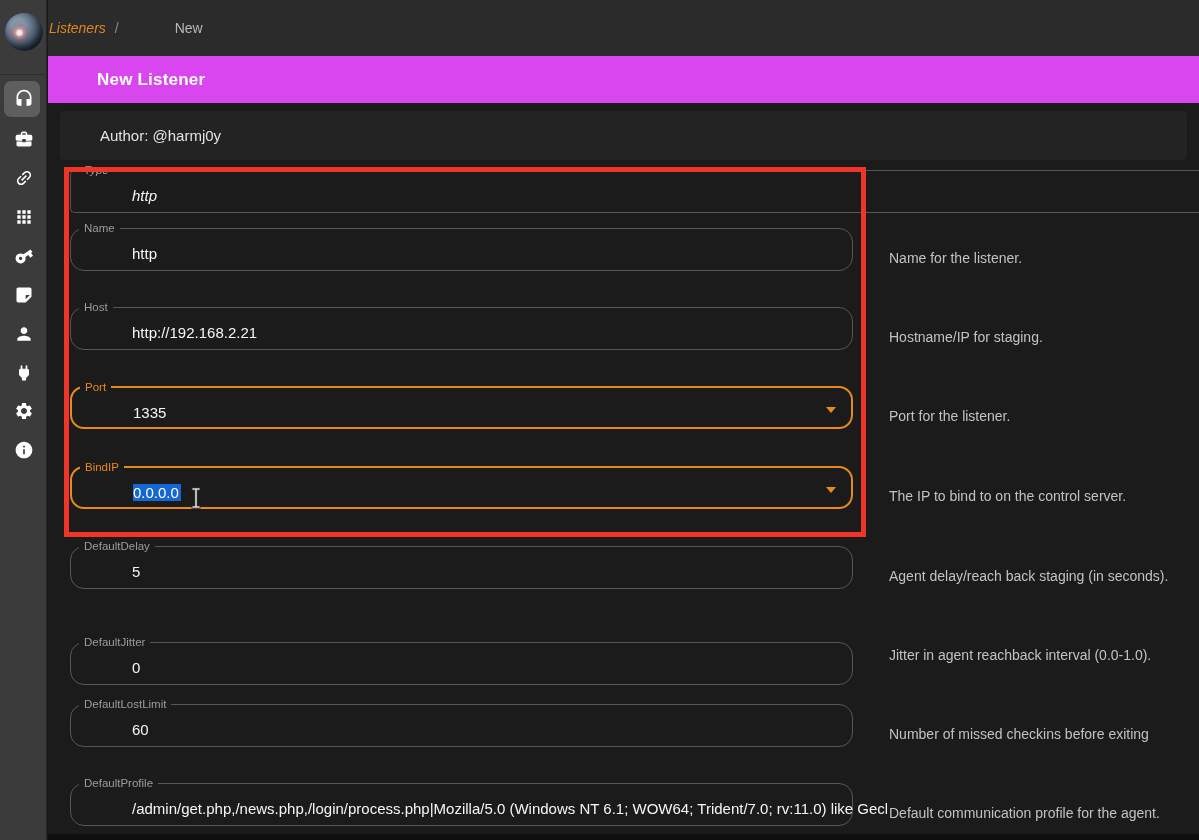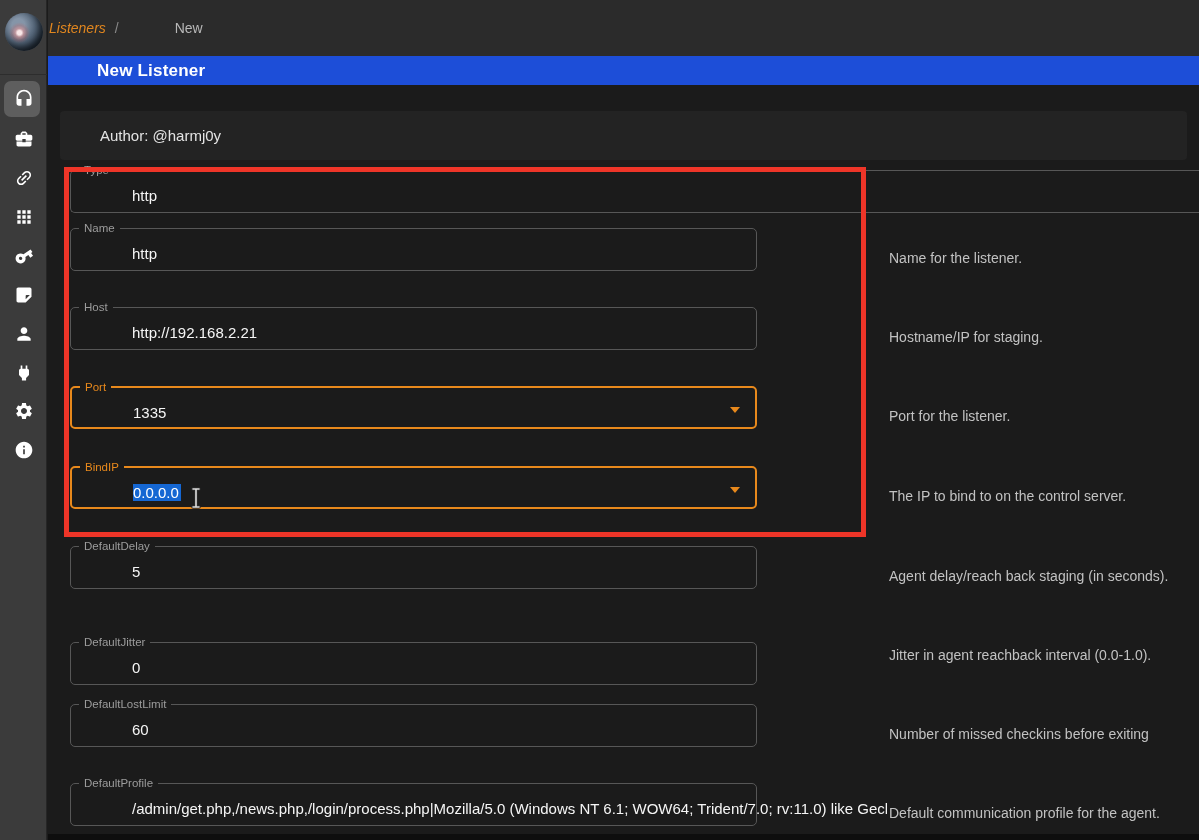--- a/index.html
+++ b/index.html
@@ -17,30 +17,30 @@
   .nav-item{position:absolute;left:2px;width:43px;height:38px;display:flex;align-items:center;justify-content:center;}
   .nav-item.active::before{content:"";position:absolute;left:2px;top:1px;width:36px;height:36px;background:#5e5e5e;border-radius:7px;}
   .nav-item svg{position:relative;width:20px;height:20px;fill:#ffffff;}
 
   
   .topbar{position:absolute;left:48px;top:0;width:1151px;height:56px;background:#2b2b2b;}
   .breadcrumb{position:absolute;left:49px;top:0;height:56px;display:flex;align-items:center;font-size:14px;}
   .crumb-link{color:#e0861f;font-style:italic;}
   .crumb-sep{color:#8a8a8a;margin:0 9px;}
   .crumb-current{color:#b8b8b8;padding-left:47px;}
-  .titlebar{position:absolute;left:48px;top:56px;width:1151px;height:29px;background:#1d4ed8;display:flex;align-items:center;}
+  .titlebar{position:absolute;left:48px;top:56px;width:1151px;height:47px;background:#d946ef;display:flex;align-items:center;}
   .page-title{margin-left:49px;color:#ffffff;font-size:17px;font-weight:700;letter-spacing:.2px;}
 
   
   .author-card{position:absolute;left:60px;top:111px;width:1127px;height:49px;background:#232323;border-radius:4px;display:flex;align-items:center;}
   .author-text{margin-left:40px;color:#e3e3e3;font-size:15px;}
 
   
-  .input-box{position:absolute;left:70px;width:687px;height:43px;border:1px solid #575757;border-radius:5px;box-sizing:border-box;background:transparent;}
-  .input-box.full{width:1129px;border-right:none;border-radius:5px 0 0 5px;}
+  .input-box{position:absolute;left:70px;width:783px;height:43px;border:1px solid #575757;border-radius:14px;box-sizing:border-box;background:transparent;}
+  .input-box.full{width:1129px;border-right:none;border-radius:5px 0 0 5px;font-style:italic;}
   .input-box.focused{border:2px solid #e8891c;}
   .flabel{position:absolute;top:-8px;left:8px;font-size:11.5px;line-height:15px;color:#9c9c9c;background:#1b1b1b;padding:0 5px;white-space:nowrap;}
   .focused .flabel{color:#e8891c;}
   .fvalue{position:absolute;left:13px;top:16px;font-size:15px;color:#f5f5f5;white-space:nowrap;max-width:755px;overflow:hidden;margin-left:48px;}
   .caret{position:absolute;right:15px;top:19px;width:0;height:0;border-left:5px solid transparent;border-right:5px solid transparent;border-top:6px solid #e8891c;}
   .selected-text{background:#1567d3;color:#ffffff;padding:0 2px;margin-left:-2px;}
   .fdesc{position:absolute;left:889px;width:305px;font-size:14px;line-height:17px;color:#c2c2c2;}
 
   
   .annotation-rect{position:absolute;left:64px;top:167px;width:802px;height:370px;border:5px solid #ee3528;box-sizing:border-box;pointer-events:none;z-index:40;}

